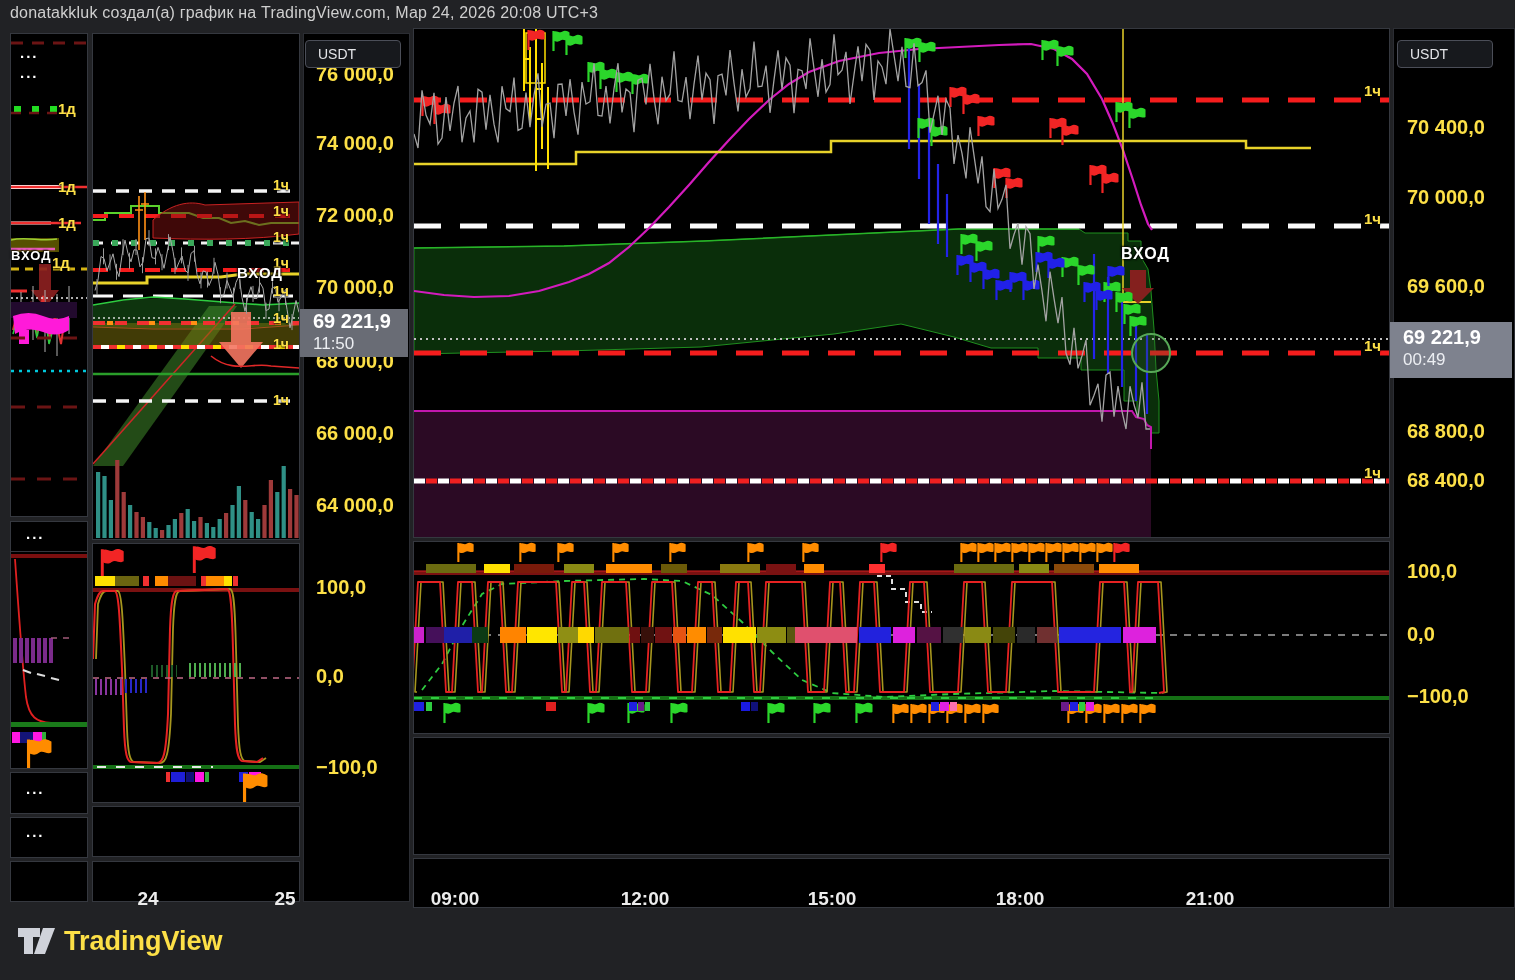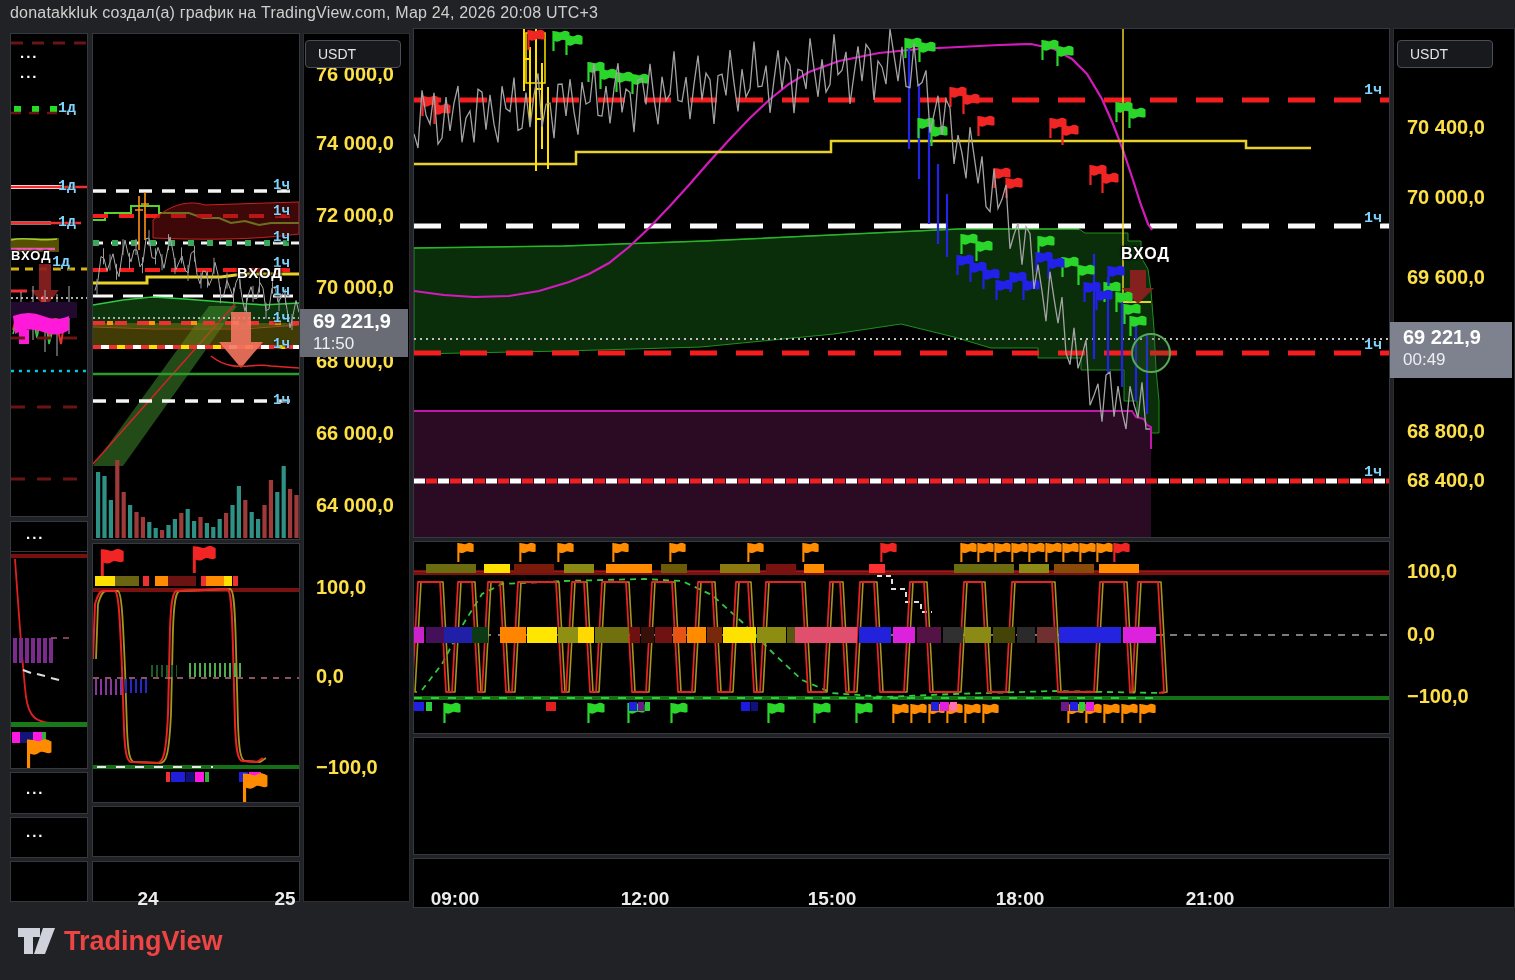--- a/index.html
+++ b/index.html
@@ -4,34 +4,34 @@
 <style>
   html,body{margin:0;padding:0;background:#212225;}
   #app{position:relative;width:1515px;height:980px;background:#212225;overflow:hidden;
        font-family:"Liberation Sans",sans-serif;}
   .pane{position:absolute;background:#000;border:1px solid #35383f;box-sizing:border-box;}
   .axiscol{position:absolute;background:#000;box-sizing:border-box;border:1px solid #2b2d33;}
   svg{position:absolute;left:0;top:0;overflow:hidden;}
   .hdr{position:absolute;left:10px;top:4px;font-size:16px;color:#cfcfcf;letter-spacing:.2px;text-align:right;}
   .axis-label{position:absolute;color:#fde047;font-weight:700;font-size:20px;
       transform:translateY(-50%);white-space:nowrap;}
-  .tf{position:absolute;color:#7dd3fc;font-weight:700;font-size:15px;transform:translateY(-50%);
-      text-shadow:0 1px 2px #000;font-family:Liberation Mono, monospace;}
+  .tf{position:absolute;color:#fde047;font-weight:700;font-size:15px;transform:translateY(-50%);
+      text-shadow:0 1px 2px #000;}
   .tf.small{font-size:14px;}
   .entry{position:absolute;color:#fff;font-weight:800;letter-spacing:1px;
       text-shadow:1px 1px 2px #000,-1px -1px 2px #000;}
   .dots{position:absolute;color:#fff;font-weight:800;font-size:15px;letter-spacing:2px;line-height:6px;}
   .usdt{position:absolute;width:96px;height:28px;background:#17191d;border:1px solid #4b4e58;
       border-radius:4px;color:#e4e5e8;font-size:14px;display:flex;align-items:center;
       padding-left:12px;box-sizing:border-box;z-index:5;}
   .ptag{position:absolute;color:#fff;z-index:4;padding-left:13px;box-sizing:border-box;}
   .ptag .p{font-size:20px;font-weight:700;line-height:24px;}
   .ptag .t{font-size:17px;color:#eceef2;line-height:21px;}
   .tlabel{position:absolute;color:#ececec;font-weight:700;font-size:19px;transform:translate(-50%,-50%);margin-top:18px;}
-  .footer-brand{position:absolute;left:64px;top:926px;font-size:27px;font-weight:700;color:#ef4444;}
+  .footer-brand{position:absolute;left:64px;top:926px;font-size:27px;font-weight:700;color:#fde047;}
 </style>
 </head>
 <body>
 
 <svg width="0" height="0" style="position:absolute">
   <symbol id="flg" viewBox="0 0 20 22">
     <path d="M2,1 V21" stroke="currentColor" stroke-width="2.2" fill="none"></path>
     <path d="M2,2 C5,-0.5 8,4 11,1.5 C14,-0.5 18,2.5 18,2.5 L18,10 C15,12 12,8 9,10.5 C6,13 2,10.5 2,10.5 Z" fill="currentColor"></path>
   </symbol>
 </svg>
@@ -423,21 +423,21 @@
   </div>
   <div class="axis-label" style="left:316px;top:587px">100,0</div>
   <div class="axis-label" style="left:316px;top:676px">0,0</div>
   <div class="axis-label" style="left:316px;top:767px">−100,0</div>
 
   <div class="usdt" style="left:1397px;top:40px">
       <span>USDT</span>
     </div>
   <div class="axis-label" style="left:1407px;top:127px">70 400,0</div>
   <div class="axis-label" style="left:1407px;top:197px">70 000,0</div>
-  <div class="axis-label" style="left:1407px;top:277px">69 600,0</div>
+  <div class="axis-label" style="left:1407px;top:286px">69 600,0</div>
   <div class="axis-label" style="left:1407px;top:431px">68 800,0</div>
   <div class="axis-label" style="left:1407px;top:480px">68 400,0</div>
   <div class="ptag" style="left:1390px;top:322px;width:122px;height:56px;background:#7e828e;padding-top:3px">
     <div class="p">69 221,9</div>
     <div class="t">00:49</div>
   </div>
   <div class="axis-label" style="left:1407px;top:571px">100,0</div>
   <div class="axis-label" style="left:1407px;top:634px">0,0</div>
   <div class="axis-label" style="left:1407px;top:696px">−100,0</div>
 

